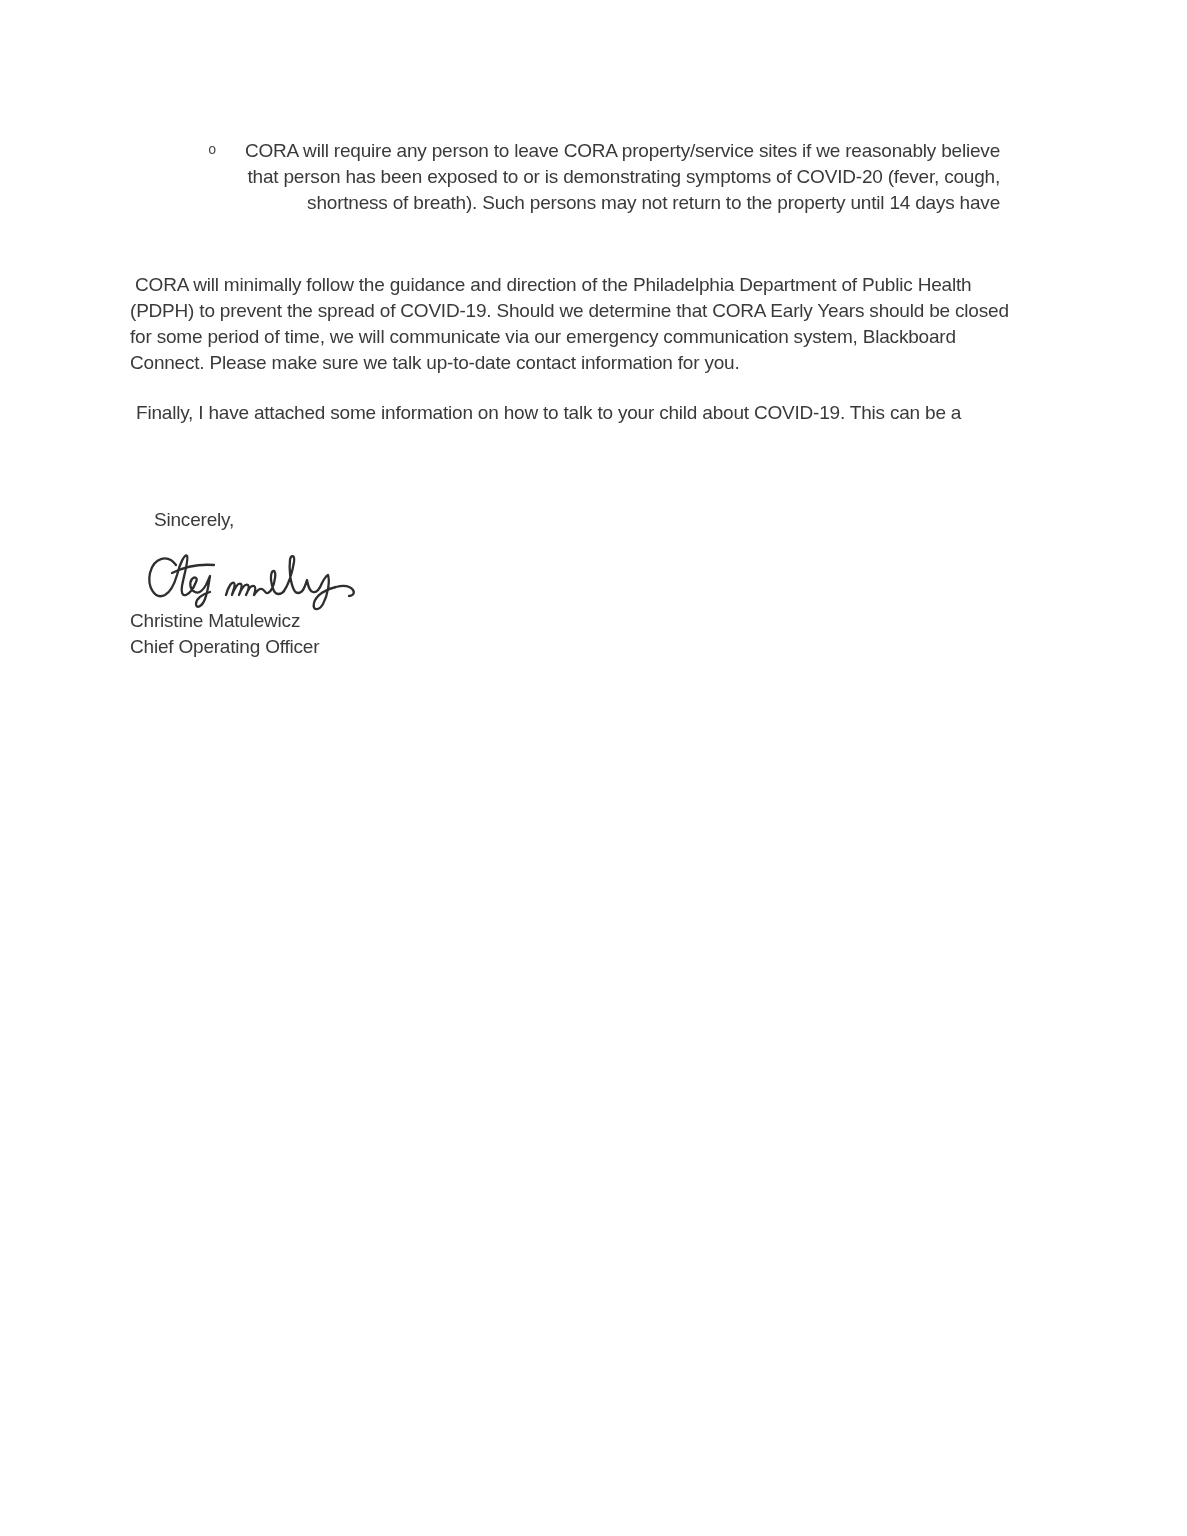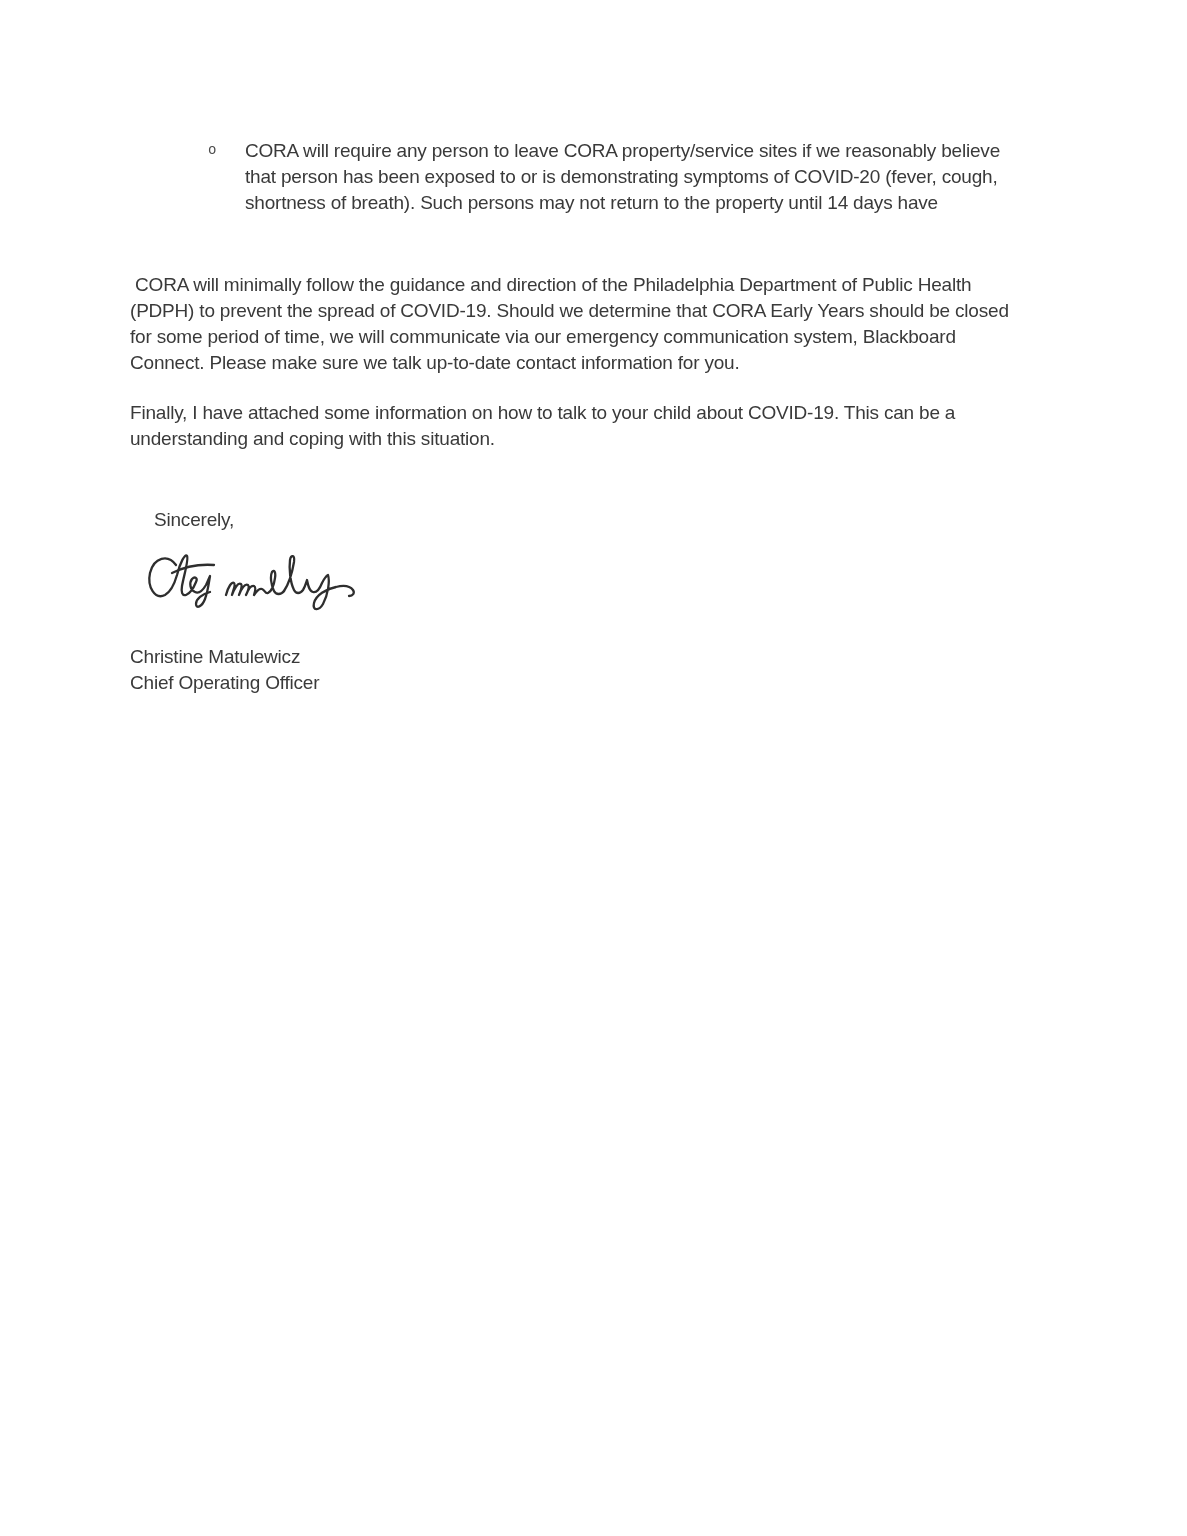--- a/index.html
+++ b/index.html
@@ -28,25 +28,25 @@
   }
   .bullet-marker {
     position: absolute;
     left: 208px;
     top: 140px;
     font-family: "Liberation Mono", monospace;
     font-size: 14px;
     line-height: 20px;
     color: #4a4a4a;
   }
-  .bullet-text   { left: 245px; top: 138px; }
+  .bullet-text   { left: 245px; top: 138px; text-align: right; }
   .para-pdph     { left: 130px; top: 272px; }
-  .para-finally  { left: 130px; top: 400px; }
+  .para-finally  { left: 136px; top: 400px; }
   .closing       { left: 130px; top: 507px; margin-left: 24px; }
-  .sig-block     { left: 130px; top: 608px; margin-top: 36px; }
+  .sig-block     { left: 130px; top: 608px; }
   .signature-wrap {
     position: absolute;
     left: 142px;
     top: 549px;
     width: 222px;
     height: 68px;
   }
   .signature-wrap svg { display: block; }
 </style>
 </head>
@@ -64,21 +64,20 @@
 
   <div class="textblock para-pdph">
       <div class="line"> CORA will minimally follow the guidance and direction of the Philadelphia Department of Public Health</div>
       <div class="line">(PDPH) to prevent the spread of COVID-19. Should we determine that CORA Early Years should be closed</div>
       <div class="line">for some period of time, we will communicate via our emergency communication system, Blackboard</div>
       <div class="line">Connect. Please make sure we talk up-to-date contact information for you.</div>
     </div>
 
   <div class="textblock para-finally">
       <div class="line">Finally, I have attached some information on how to talk to your child about COVID-19. This can be a</div>
-      <div class="line">understanding and coping with this situation.</div>
     </div>
 
   <div class="textblock closing">Sincerely,</div>
 
   <div class="signature-wrap">
     <svg viewBox="0 0 222 68" width="222" height="68" aria-hidden="true">
       <g fill="none" stroke="#2e2e2e" stroke-width="2.3" stroke-linecap="round" stroke-linejoin="round">
         <path d="M34,16 C26,5 12,8 8,24 C5,38 13,51 23,46 C30,42 33,33 35,26 C38,14 43,4 45,7 C47,10 42,26 40,37 C39,43 40,47 44,46 C49,44 52,38 54,33 C56,29 53,27 50,30 C47,34 48,41 53,43 C57,45 61,41 64,36 C66,32 67,29 68,27 C67,33 66,42 63,50 C60,58 54,60 54,55 C54,50 60,45 68,43"></path>
         <path d="M30,24 C42,18 58,15 72,16"></path>
         <path d="M84,46 C86,38 90,32 92,34 C94,36 91,42 90,46 C92,40 96,33 99,35 C101,37 98,43 97,46 C99,40 103,34 106,36 C108,38 105,44 104,46 C106,41 109,36 112,37 C114,38 113,43 112,46 C114,43 117,39 120,40 C123,41 123,45 126,44 C130,42 132,36 133,29 C134,23 132,20 130,23 C128,27 129,36 132,42 C134,46 139,46 142,42"></path>

